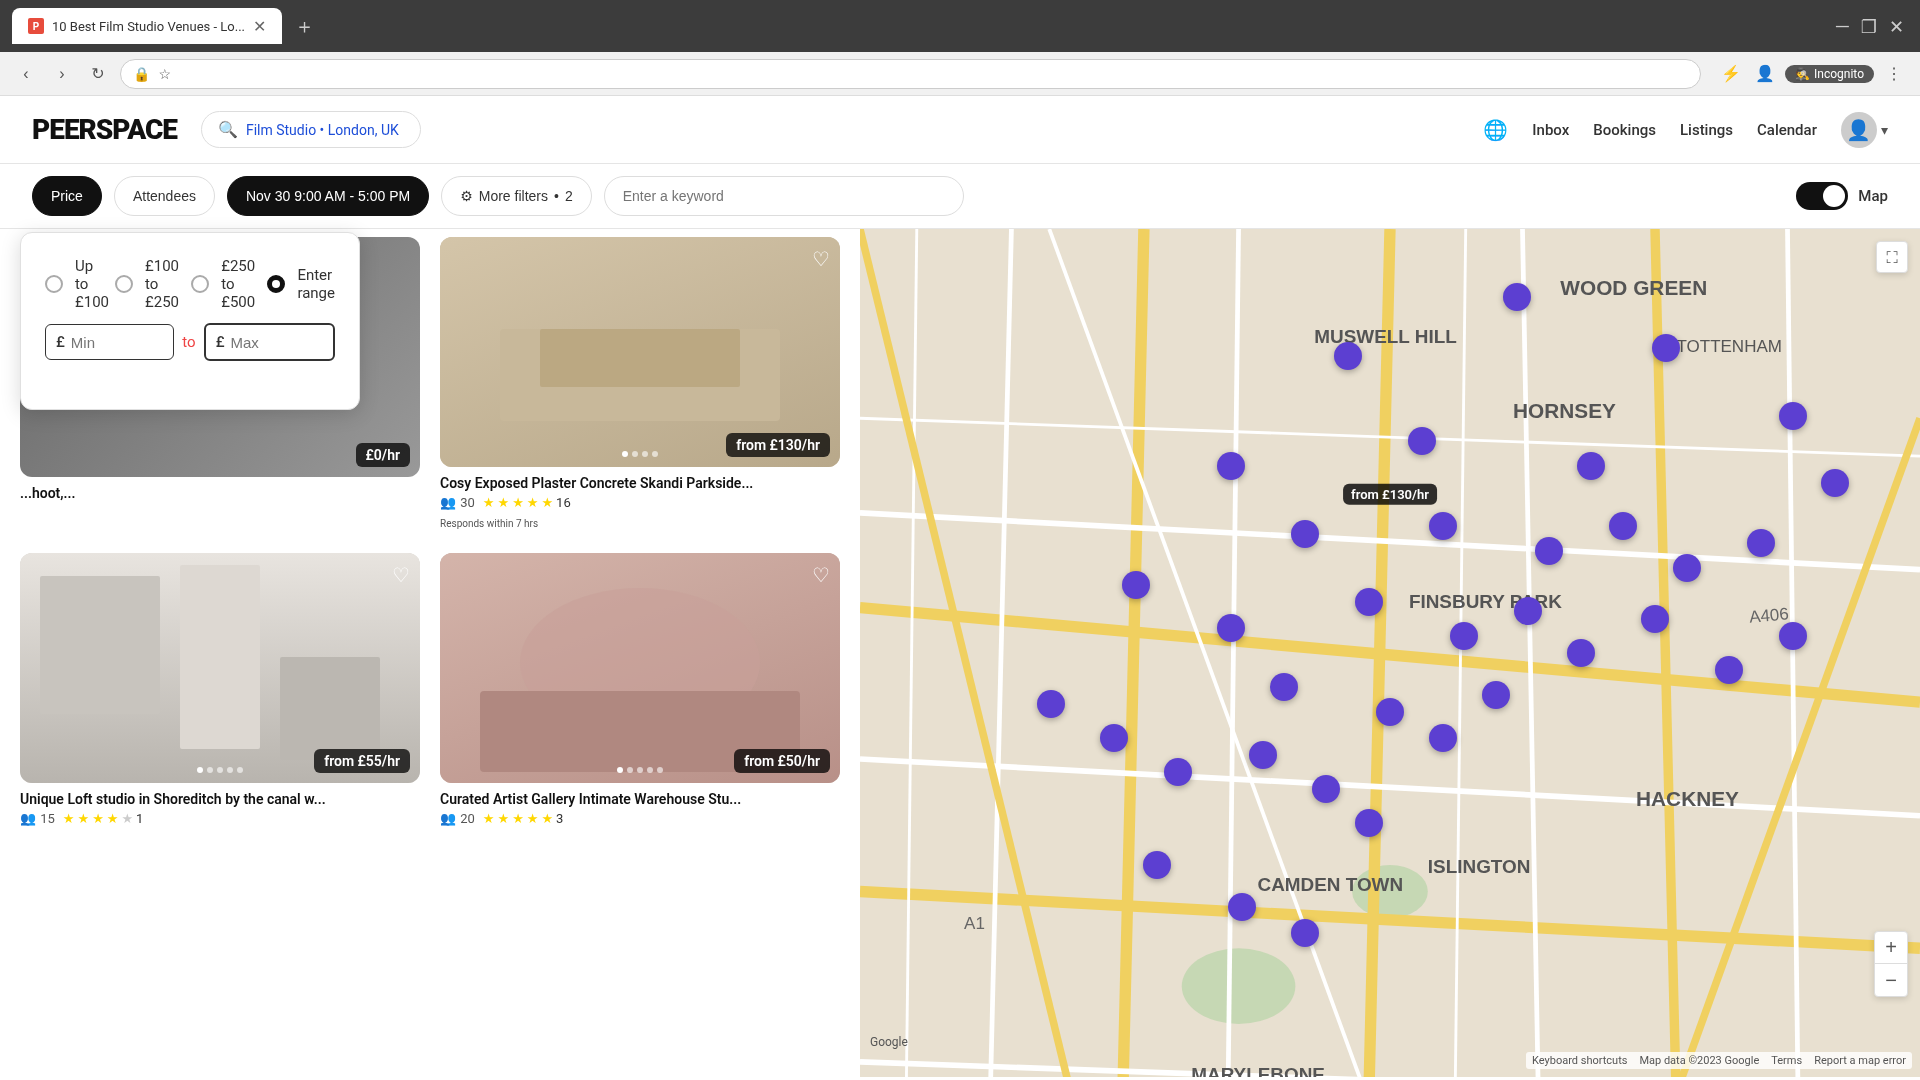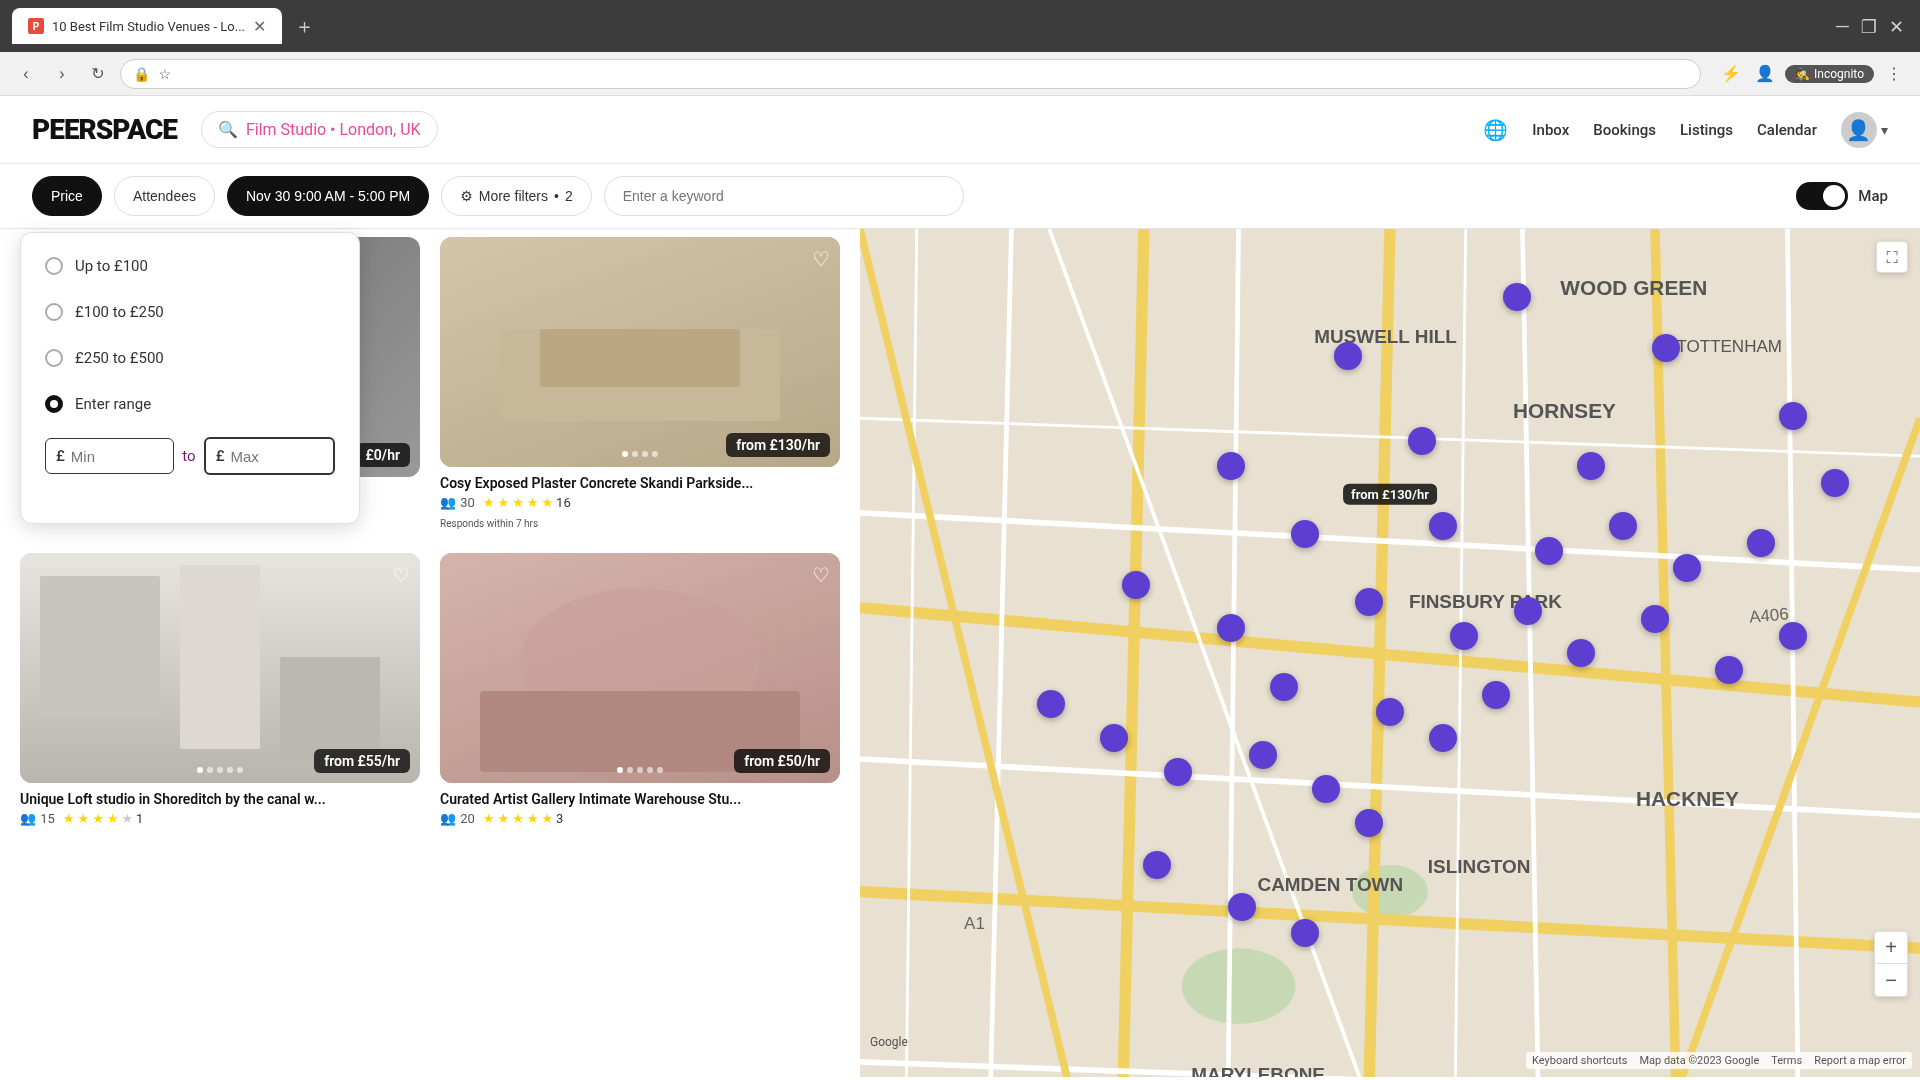--- a/index.html
+++ b/index.html
@@ -21,21 +21,21 @@
     .address-text { flex: 1; white-space: nowrap; overflow: hidden; text-overflow: ellipsis; font-size: 13px; }
     .toolbar-actions { display: flex; align-items: center; gap: 6px; margin-left: 8px; }
     .toolbar-icon { width: 28px; height: 28px; border-radius: 50%; display: flex; align-items: center; justify-content: center; cursor: pointer; color: #555; }
     .incognito-badge { background: #555; color: white; border-radius: 12px; padding: 2px 10px; font-size: 12px; display: flex; align-items: center; gap: 4px; }
 
     
     .app-header { background: #fff; border-bottom: 1px solid #e5e5e5; height: 68px; display: flex; align-items: center; padding: 0 32px; gap: 24px; }
     .logo { font-size: 28px; font-weight: 900; color: #111; letter-spacing: -1px; }
     .search-bar { display: flex; align-items: center; border: 1.5px solid #ddd; border-radius: 24px; padding: 8px 16px; gap: 8px; cursor: pointer; min-width: 220px; }
     .search-bar .search-icon { color: #555; }
-    .search-text { font-size: 16px; color: #ec4899; }
+    .search-text { font-size: 14px; color: #1d4ed8; }
     .header-nav { display: flex; align-items: center; gap: 24px; margin-left: auto; }
     .header-nav-item { font-size: 15px; color: #333; cursor: pointer; font-weight: 500; }
     .globe-icon { font-size: 20px; color: #555; cursor: pointer; }
     .user-avatar { width: 36px; height: 36px; border-radius: 50%; background: #ccc; overflow: hidden; display: flex; align-items: center; justify-content: center; }
     .user-menu { display: flex; align-items: center; gap: 4px; cursor: pointer; }
     .chevron-down { font-size: 14px; color: #555; }
 
     
     .filter-bar { background: #fff; padding: 12px 32px; display: flex; align-items: center; gap: 12px; border-bottom: 1px solid #e5e5e5; position: relative; }
     .filter-btn { height: 40px; border: 1.5px solid #ddd; border-radius: 20px; padding: 0 18px; background: #fff; font-size: 14px; cursor: pointer; font-weight: 500; color: #333; display: flex; align-items: center; gap: 6px; }
@@ -45,30 +45,30 @@
     .keyword-input { flex: 1; max-width: 360px; height: 40px; border: 1.5px solid #ddd; border-radius: 20px; padding: 16px 18px; font-size: 14px; color: #999; outline: none; }
     .map-toggle { margin-left: auto; display: flex; align-items: center; gap: 10px; font-size: 15px; font-weight: 500; color: #333; }
     .toggle-switch { width: 52px; height: 28px; border-radius: 14px; background: #111; position: relative; cursor: pointer; display: flex; align-items: center; }
     .toggle-knob { width: 22px; height: 22px; border-radius: 50%; background: #fff; position: absolute; right: 3px; }
 
     
     .main-content { display: flex; height: calc(1080px - 52px - 44px - 68px - 68px); }
 
     
     .price-dropdown { position: absolute; top: 68px; left: 20px; background: #fff; border: 1px solid #e0e0e0; border-radius: 12px; padding: 24px; width: 340px; box-shadow: 0 4px 20px rgba(0,0,0,0.15); z-index: 100; }
-    .price-options { display: flex; flex-direction: column; gap: 28px; margin-bottom: 24px; }
+    .price-options { display: flex; flex-direction: row; gap: 6px; margin-bottom: 12px; }
     .price-option { display: flex; align-items: center; gap: 12px; cursor: pointer; font-size: 15px; color: #333; }
     .radio-outer { width: 18px; height: 18px; border-radius: 50%; border: 2px solid #aaa; display: flex; align-items: center; justify-content: center; flex-shrink: 0; }
     .radio-outer.selected { border-color: #111; background: #111; }
     .radio-inner { width: 8px; height: 8px; border-radius: 50%; background: #fff; }
     .range-inputs { display: flex; align-items: center; gap: 8px; margin-bottom: 24px; }
     .range-input-wrap { display: flex; align-items: center; border: 1.5px solid #333; border-radius: 6px; padding: 8px 10px; gap: 6px; background: #fff; flex: 1; }
     .currency-symbol { font-size: 15px; color: #333; font-weight: 500; }
     .range-input { border: none; outline: none; font-size: 15px; color: #999; width: 100%; background: transparent; }
-    .range-separator { font-size: 15px; color: #701a75; }
+    .range-separator { font-size: 15px; color: #ef4444; }
     .dropdown-actions { display: flex; align-items: center; justify-content: space-between; }
     .clear-btn { font-size: 15px; color: #333; background: none; border: none; cursor: pointer; font-weight: 500; text-decoration: underline; }
     .done-btn { background: #111; color: #fff; border: none; border-radius: 8px; padding: 12px 28px; font-size: 15px; font-weight: 600; cursor: pointer; }
 
     
     .listings-area { flex: 0 0 860px; overflow-y: auto; padding: 8px 0; position: relative; }
     .listings-grid { display: grid; grid-template-columns: 1fr 1fr; gap: 0; padding: 0 20px; }
 
     .listing-card { position: relative; cursor: pointer; margin-bottom: 24px; }
     .listing-img { width: 100%; height: 230px; background: #ccc; border-radius: 12px; overflow: hidden; position: relative; }

